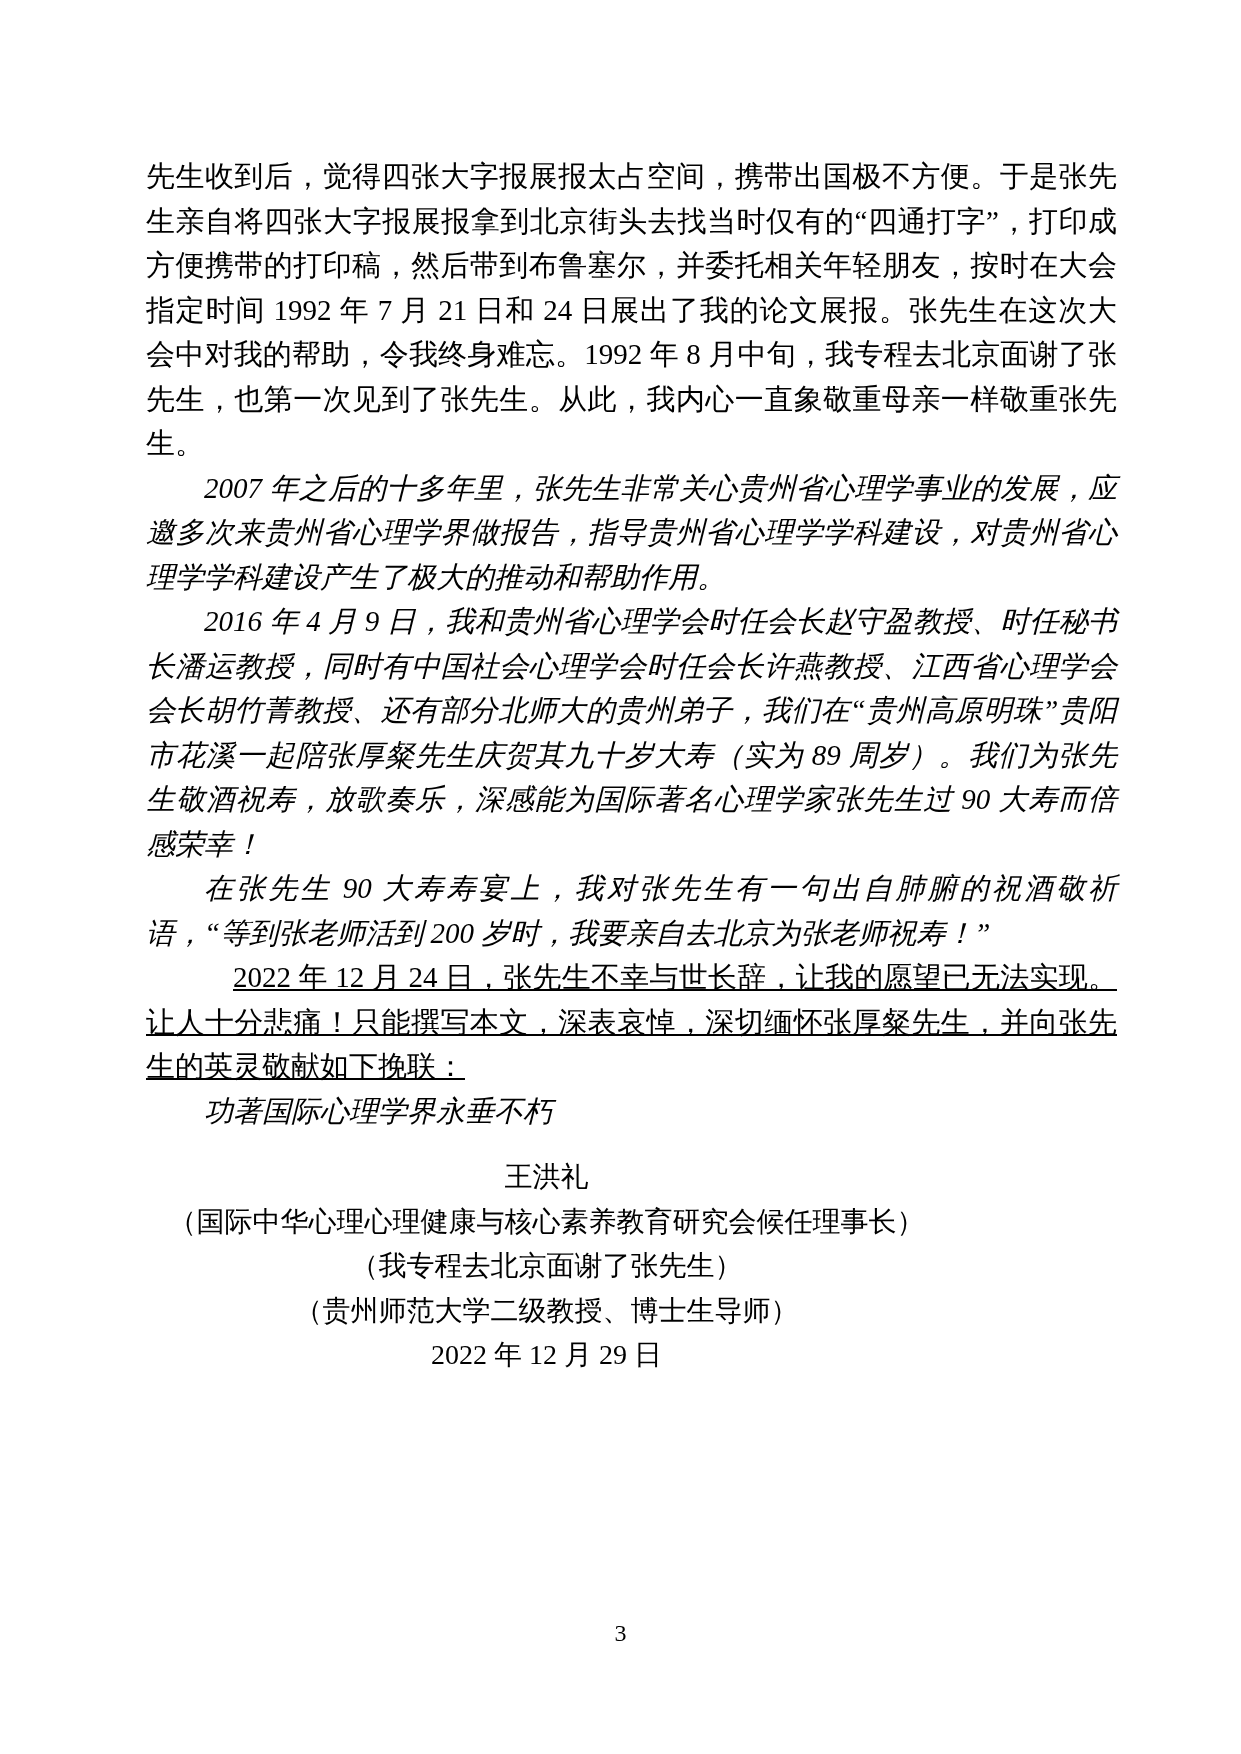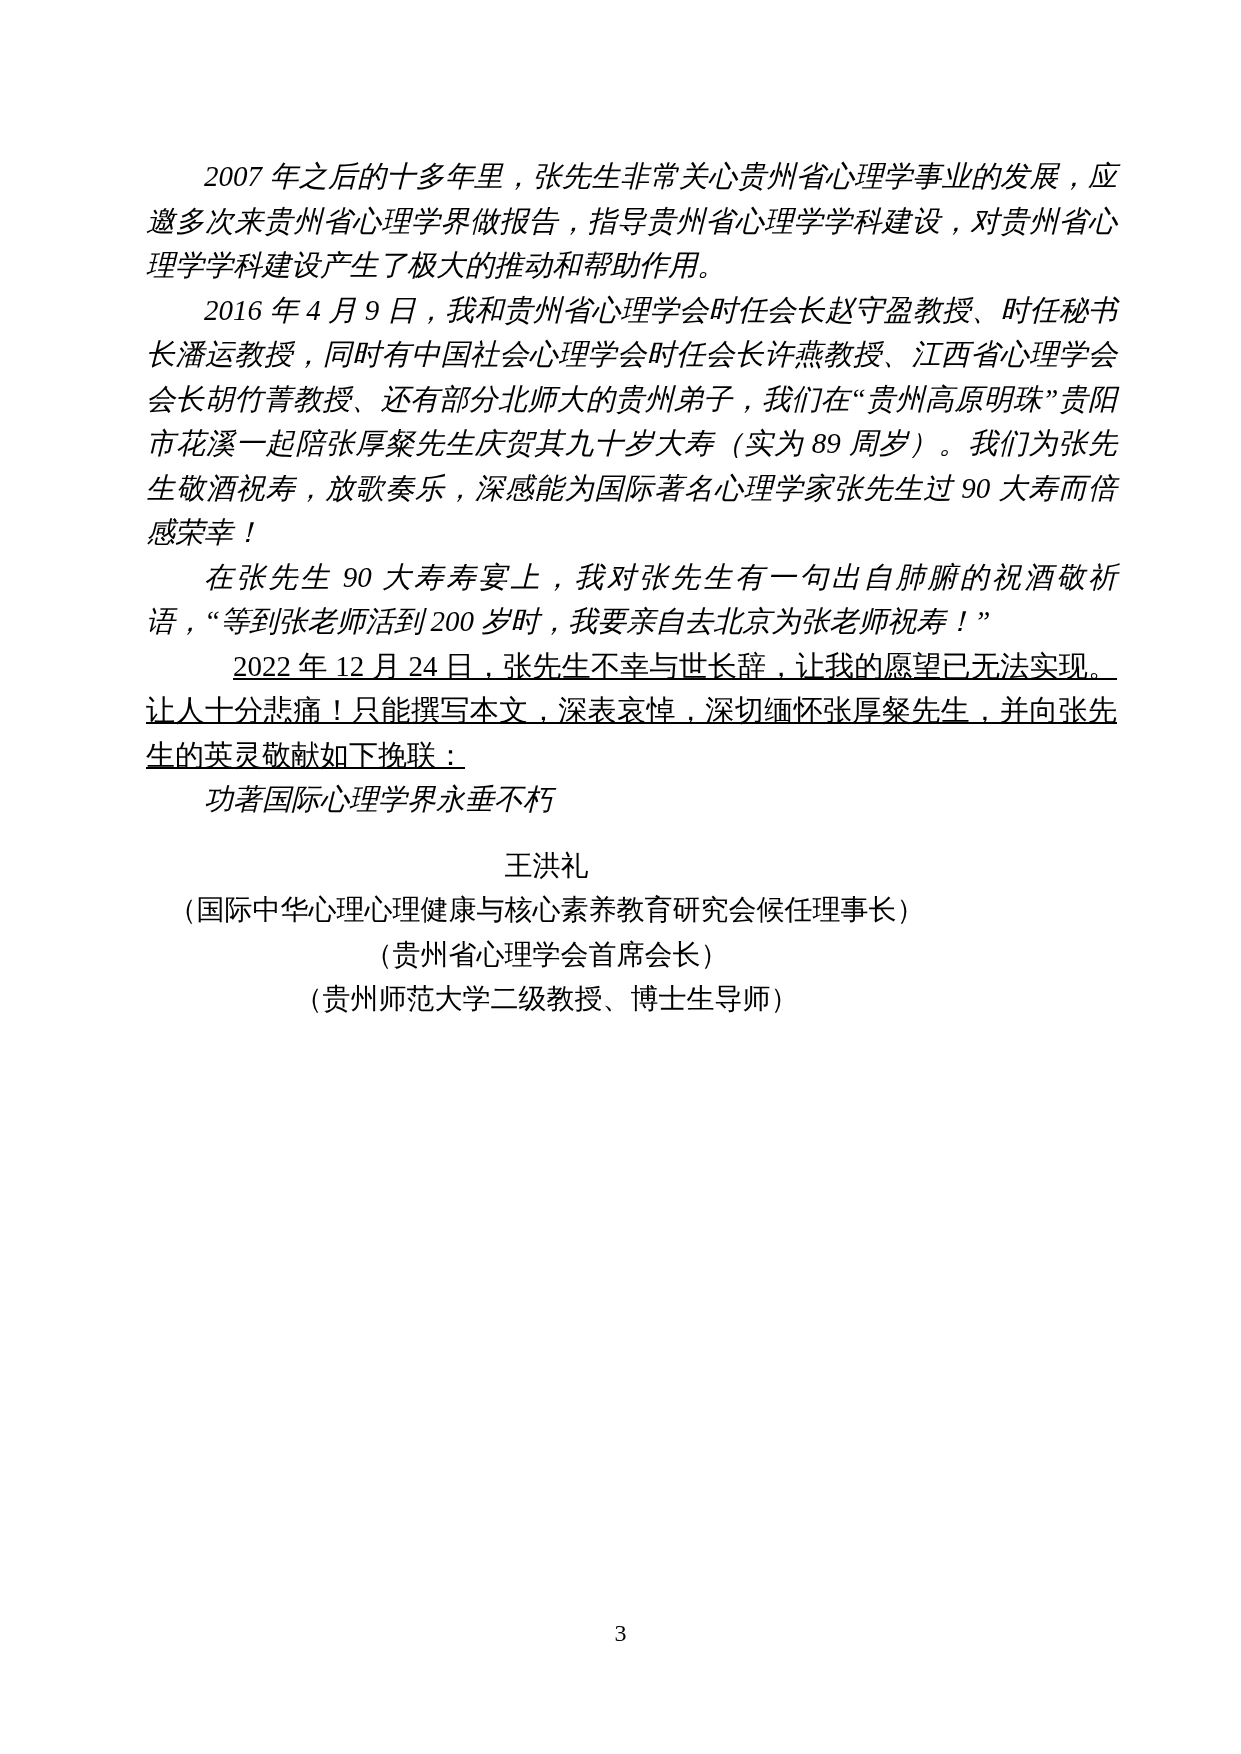--- a/index.html
+++ b/index.html
@@ -61,30 +61,32 @@
     font-family: "Liberation Serif", "DejaVu Serif", serif;
   }
 </style>
 </head>
 <body>
 
 <div class="page">
 
   <div class="content">
     <div id="paragraphs">
+        <p class="para indent-0">先生收到后，觉得四张大字报展报太占空间，携带出国极不方便。于是张先生亲自将四张大字报展报拿到北京街头去找当时仅有的“四通打字”，打印成方便携带的打印稿，然后带到布鲁塞尔，并委托相关年轻朋友，按时在大会指定时间 1992 年 7 月 21 日和 24 日展出了我的论文展报。张先生在这次大会中对我的帮助，令我终身难忘。1992 年 8 月中旬，我专程去北京面谢了张先生，也第一次见到了张先生。从此，我内心一直象敬重母亲一样敬重张先生。</p>
         <p class="para indent-2">2007 年之后的十多年里，张先生非常关心贵州省心理学事业的发展，应邀多次来贵州省心理学界做报告，指导贵州省心理学学科建设，对贵州省心理学学科建设产生了极大的推动和帮助作用。</p>
         <p class="para indent-2">2016 年 4 月 9 日，我和贵州省心理学会时任会长赵守盈教授、时任秘书长潘运教授，同时有中国社会心理学会时任会长许燕教授、江西省心理学会会长胡竹菁教授、还有部分北师大的贵州弟子，我们在“贵州高原明珠”贵阳市花溪一起陪张厚粲先生庆贺其九十岁大寿（实为 89 周岁）。我们为张先生敬酒祝寿，放歌奏乐，深感能为国际著名心理学家张先生过 90 大寿而倍感荣幸！</p>
         <p class="para indent-2">在张先生 90 大寿寿宴上，我对张先生有一句出自肺腑的祝酒敬祈语，“等到张老师活到 200 岁时，我要亲自去北京为张老师祝寿！”</p>
         <p class="para indent-3">2022 年 12 月 24 日，张先生不幸与世长辞，让我的愿望已无法实现。让人十分悲痛！只能撰写本文，深表哀悼，深切缅怀张厚粲先生，并向张先生的英灵敬献如下挽联：</p>
         <p class="para indent-2">功著国际心理学界永垂不朽</p>
       </div>
 
     <div class="signature">
       <p class="sig-line">王洪礼</p>
       <p class="sig-line">（国际中华心理心理健康与核心素养教育研究会候任理事长）</p>
-      <p class="sig-line">（贵州省心理学会首席会长）</p>
+      <p class="sig-line">（我专程去北京面谢了张先生）</p>
       <p class="sig-line">（贵州师范大学二级教授、博士生导师）</p>
+      <p class="sig-line">2022 年 12 月 29 日</p>
     </div>
   </div>
 
   <div class="footer">3</div>
 
 </div>
 
 </body></html>

